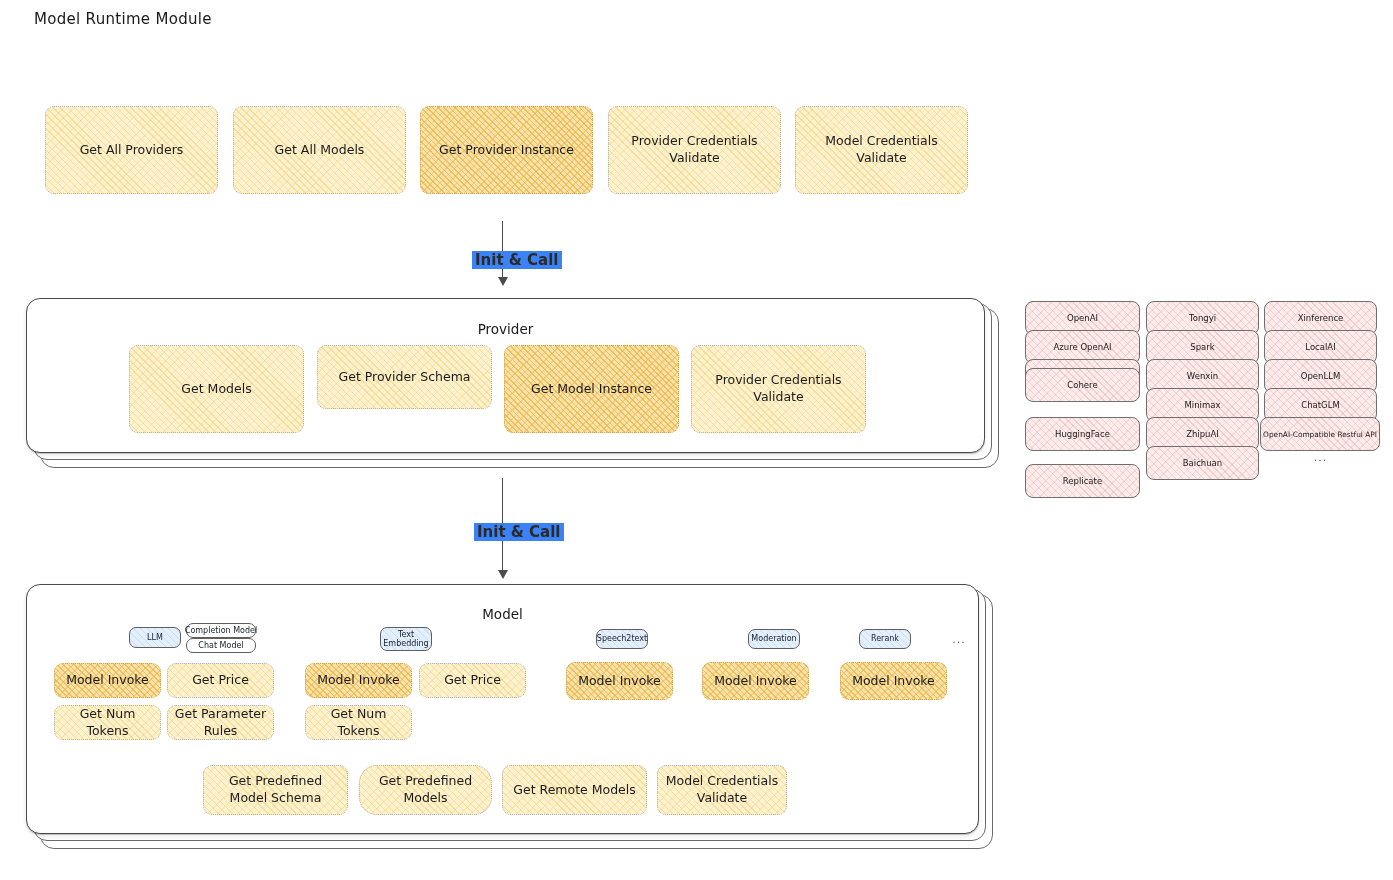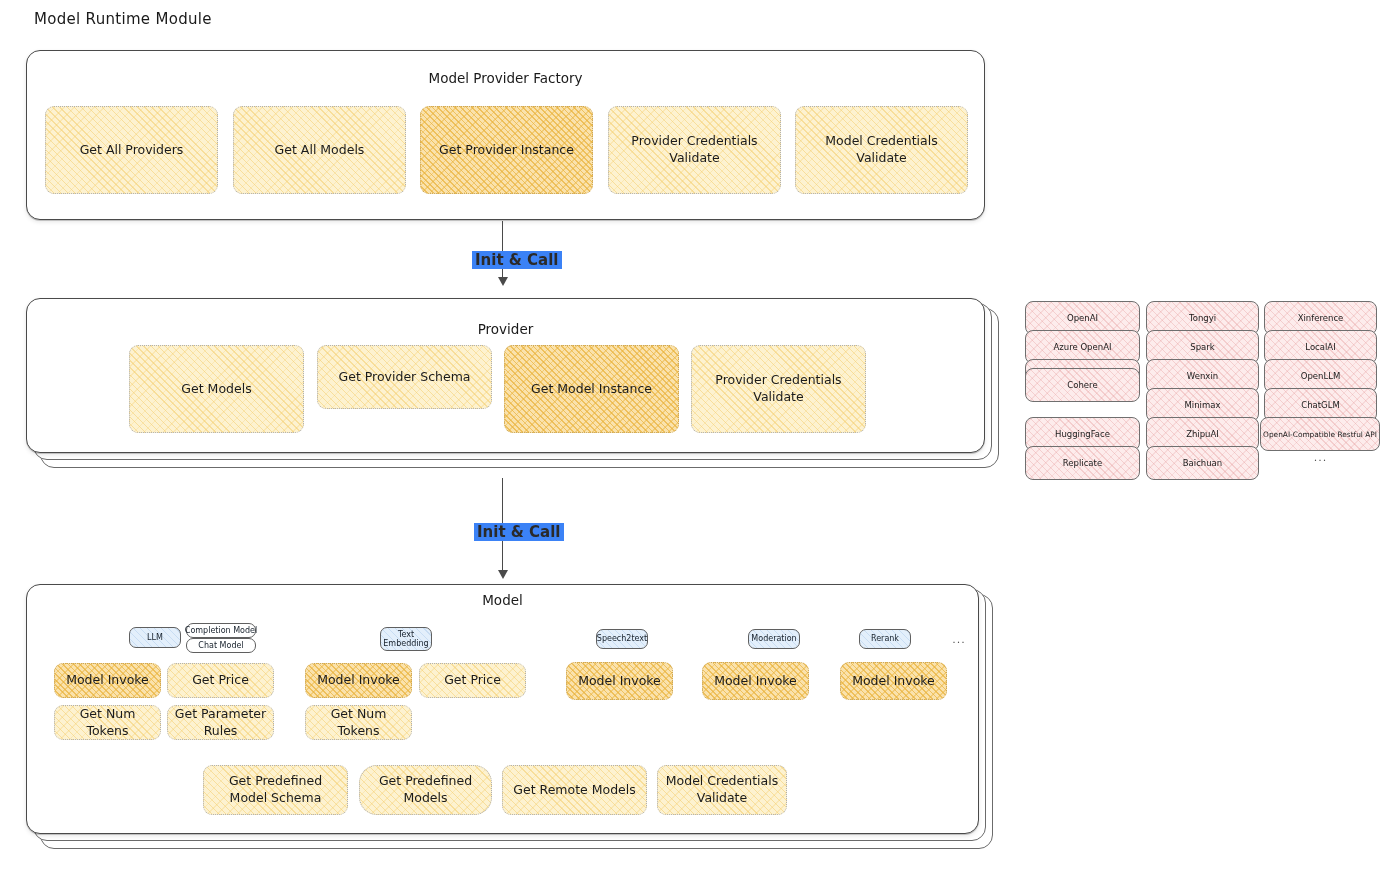--- a/index.html
+++ b/index.html
@@ -138,23 +138,20 @@
     border-top:9px solid #4a4a4a;
   }
 </style>
 </head>
 <body>
 
 <div class="canvas">
 
   <div class="page-title">Model Runtime Module</div>
 
-  <div class="card shadowed" style="left:26px;top:50px;width:959px;height:170px;">
-    <div class="card-title" style="top:19px;">Model Provider Factory</div>
-  </div>
   <div class="node light" style="left:45px;top:106px;width:173px;height:88px;">Get All Providers</div>
   <div class="node light" style="left:233px;top:106px;width:173px;height:88px;">Get All Models</div>
   <div class="node strong" style="left:420px;top:106px;width:173px;height:88px;">Get Provider Instance</div>
   <div class="node light" style="left:608px;top:106px;width:173px;height:88px;">Provider Credentials Validate</div>
   <div class="node light" style="left:795px;top:106px;width:173px;height:88px;">Model Credentials Validate</div>
 
   <div class="conn" style="left:0;top:0;">
     <div class="conn-line" style="left:502px;top:221px;height:58px;"></div>
     <div class="arrowhead" style="left:498px;top:277px;"></div>
     <div class="conn-label" style="left:472px;top:251px;">Init &amp; Call</div>
@@ -170,21 +167,21 @@
   <div class="node strong" style="left:504px;top:345px;width:175px;height:88px;">Get Model Instance</div>
   <div class="node light" style="left:691px;top:345px;width:175px;height:88px;">Provider Credentials Validate</div>
 
   <div>
 
     <div class="pill" style="left:1025px;top:301px;width:115px;height:22px;">OpenAI</div>
     <div class="pill" style="left:1025px;top:330px;width:115px;height:32px;">Azure OpenAI</div>
     <div class="pill" style="left:1025px;top:359px;width:115px;height:22px;">Anthropic</div>
     <div class="pill" style="left:1025px;top:368px;width:115px;height:22px;">Cohere</div>
     <div class="pill" style="left:1025px;top:417px;width:115px;height:22px;">HuggingFace</div>
-    <div class="pill" style="left:1025px;top:446px;width:115px;height:22px;">Replicate</div>
+    <div class="pill" style="left:1025px;top:464px;width:115px;height:22px;">Replicate</div>
 
     <div class="pill" style="left:1146px;top:301px;width:113px;height:22px;">Tongyi</div>
     <div class="pill" style="left:1146px;top:330px;width:113px;height:22px;">Spark</div>
     <div class="pill" style="left:1146px;top:359px;width:113px;height:22px;">Wenxin</div>
     <div class="pill" style="left:1146px;top:388px;width:113px;height:22px;">Minimax</div>
     <div class="pill" style="left:1146px;top:417px;width:113px;height:22px;">ZhipuAI</div>
     <div class="pill" style="left:1146px;top:446px;width:113px;height:22px;">Baichuan</div>
 
     <div class="pill" style="left:1264px;top:301px;width:113px;height:22px;">Xinference</div>
     <div class="pill" style="left:1264px;top:330px;width:113px;height:22px;">LocalAI</div>
@@ -196,21 +193,21 @@
 
   <div class="conn" style="left:0;top:0;">
     <div class="conn-line" style="left:502px;top:478px;height:95px;"></div>
     <div class="arrowhead" style="left:498px;top:570px;"></div>
     <div class="conn-label" style="left:474px;top:523px;">Init &amp; Call</div>
   </div>
 
   <div class="card-stack-layer" style="left:40px;top:594px;width:953px;height:255px;"></div>
   <div class="card-stack-layer" style="left:33px;top:589px;width:953px;height:252px;"></div>
   <div class="card shadowed" style="left:26px;top:584px;width:953px;height:250px;">
-    <div class="card-title" style="top:7px;">Model</div>
+    <div class="card-title" style="top:21px;">Model</div>
   </div>
 
   <div class="badge-blue" style="left:129px;top:627px;width:52px;height:21px;">LLM</div>
   <div class="badge-plain" style="left:186px;top:623px;width:70px;height:15px;">Completion Model</div>
   <div class="badge-plain" style="left:186px;top:638px;width:70px;height:15px;">Chat Model</div>
   <div class="node strong" style="left:54px;top:663px;width:107px;height:35px;">Model Invoke</div>
   <div class="node light" style="left:167px;top:663px;width:107px;height:35px;">Get Price</div>
   <div class="node light" style="left:54px;top:705px;width:107px;height:35px;">Get Num Tokens</div>
   <div class="node light" style="left:167px;top:705px;width:107px;height:35px;">Get Parameter Rules</div>
 

